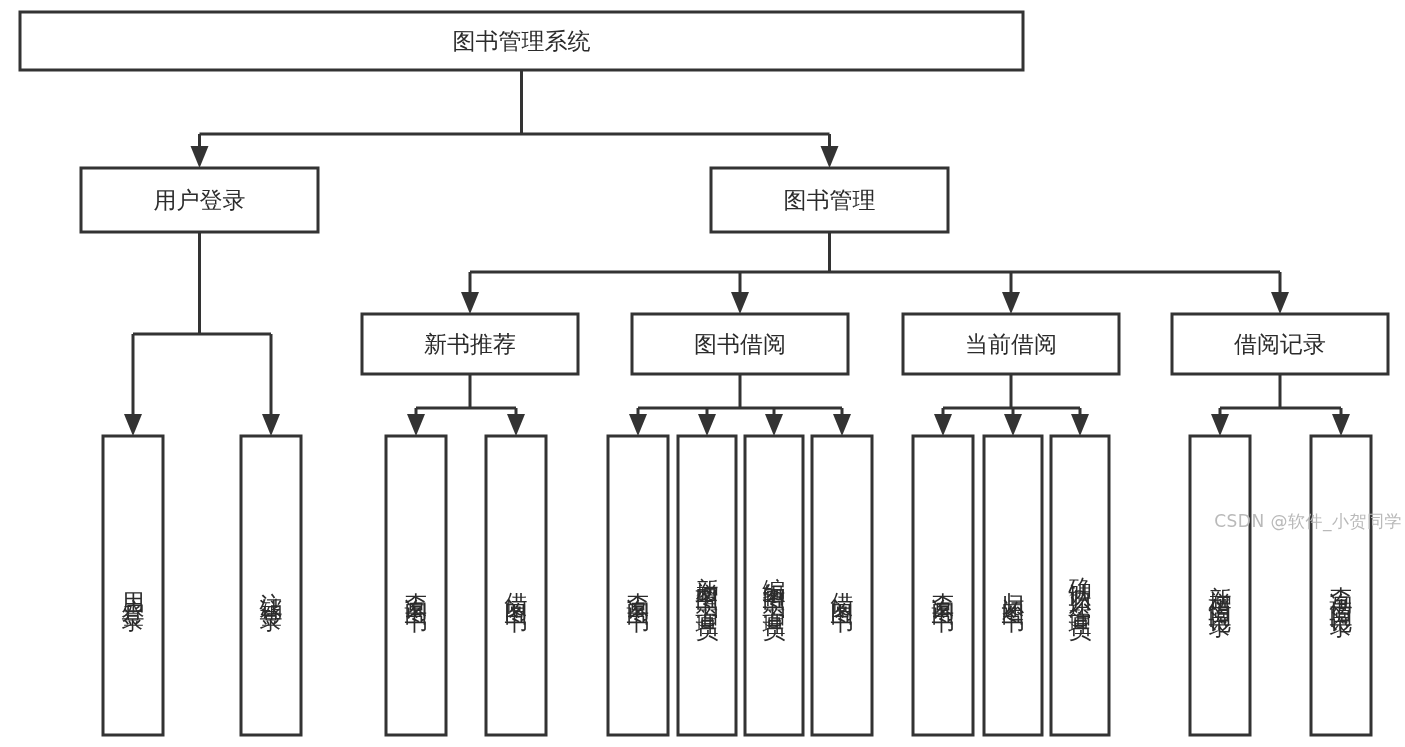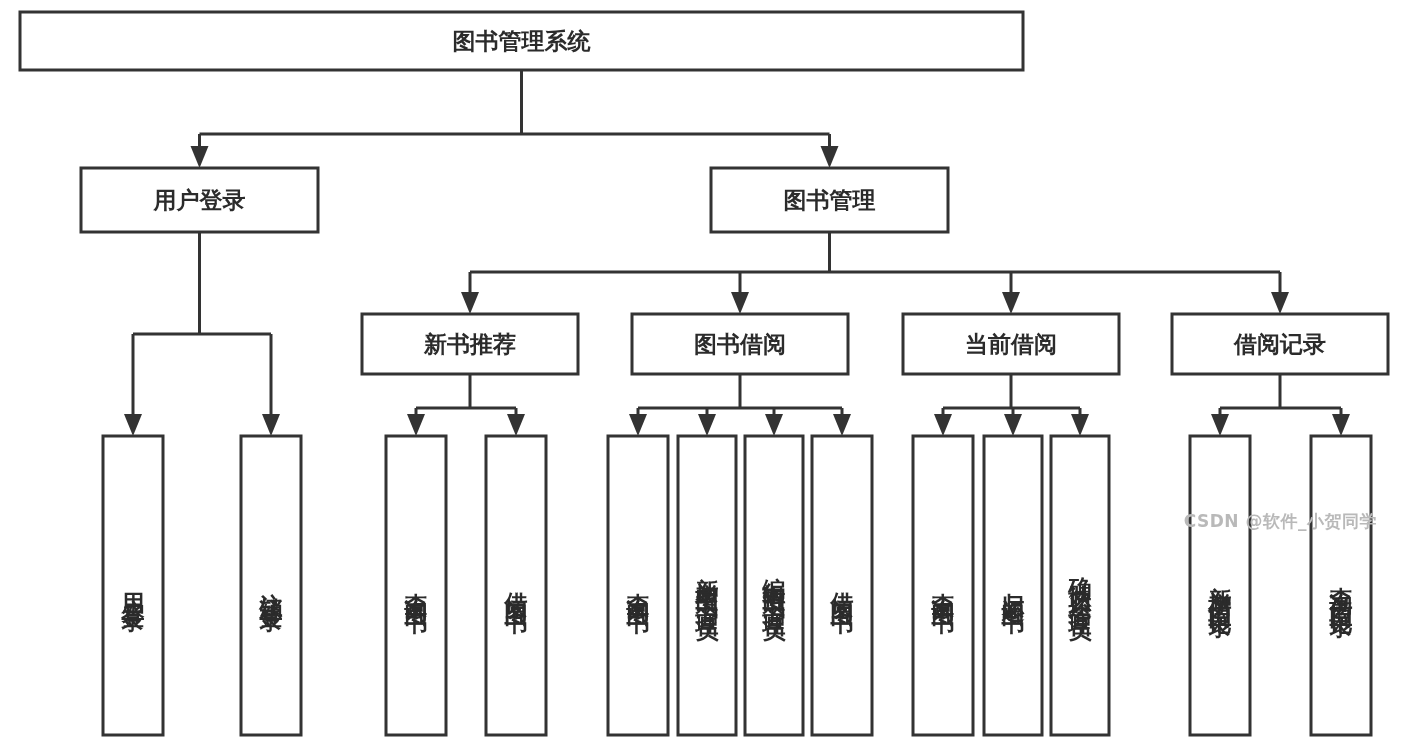--- a/index.html
+++ b/index.html
@@ -11,21 +11,20 @@
     width: 1405px;
     height: 747px;
     font-family: "DejaVu Sans", "Liberation Sans", sans-serif;
     overflow: hidden;
   }
   #diagram-root {
     position: relative;
     width: 1405px;
     height: 539px;
     background: #ffffff;
-    font-weight: bold;
   }
   svg.diagram-canvas {
     position: absolute;
     top: 0;
     left: 0;
     width: 1405px;
     height: 747px;
   }
   .node-box {
     fill: #ffffff;
@@ -60,21 +59,21 @@
     font-size: 23px;
     line-height: 1.0;
     color: #2b2b2b;
     letter-spacing: 6px;
     white-space: nowrap;
     pointer-events: none;
     box-sizing: border-box;
   }
   .watermark {
     position: absolute;
-    right: 28px;
+    right: 3px;
     bottom: 6px;
     font-family: "DejaVu Sans", "Liberation Sans", sans-serif;
     font-size: 17px;
     color: #b9b9b9;
     white-space: nowrap;
     letter-spacing: 0.5px;
   }
 </style>
 </head>
 <body>

